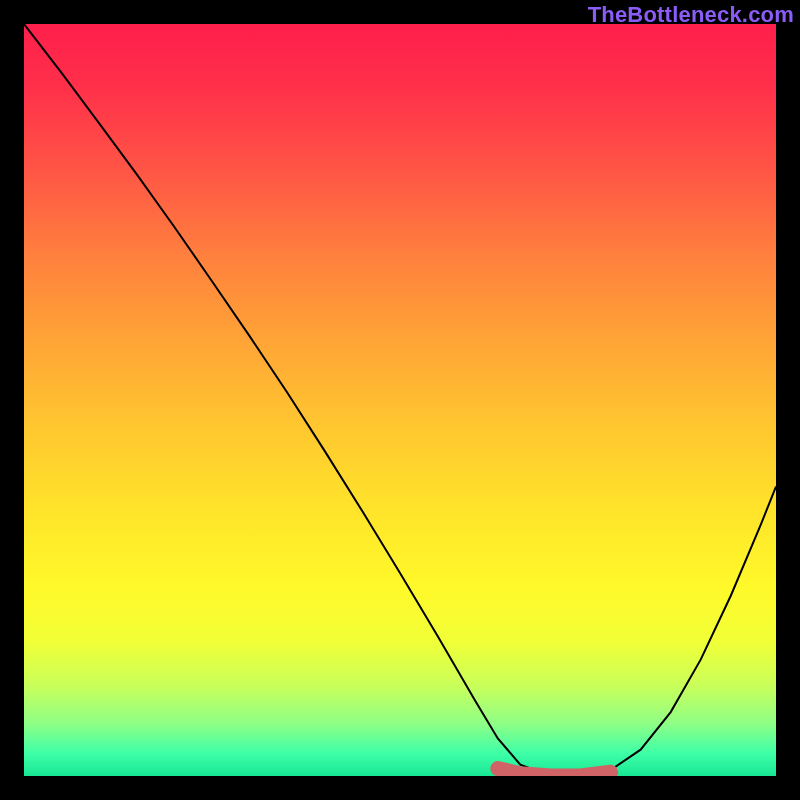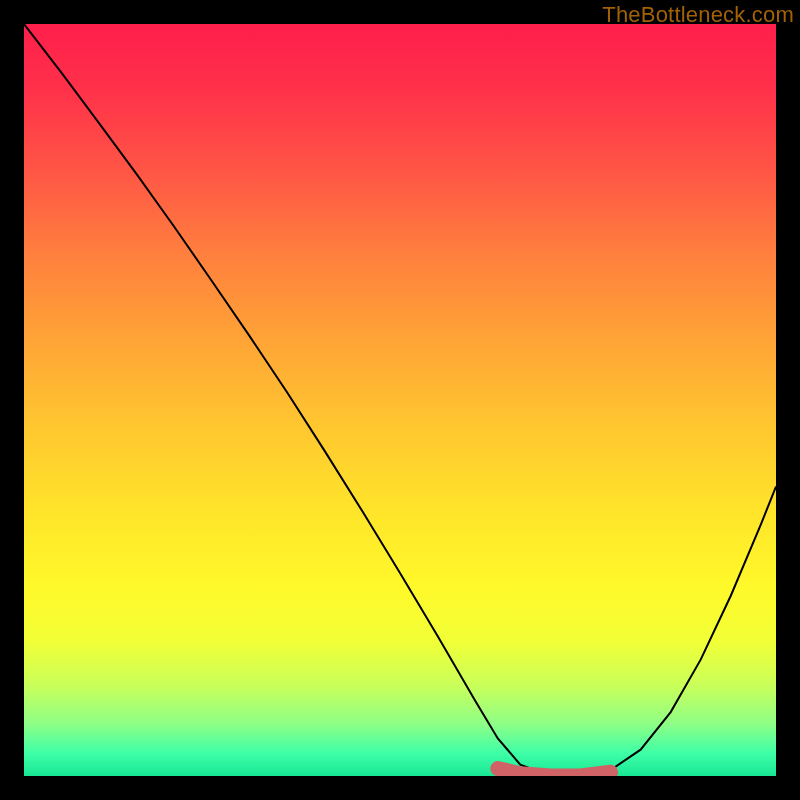--- a/index.html
+++ b/index.html
@@ -47,23 +47,23 @@
       #c9ff5a 88%,
       #8fff86 93%,
       #3effa7 97%,
       #18e694 100%
     );
   }
   .watermark {
     position: absolute;
     top: 2px;
     right: 6px;
-    color: #a16207;
+    color: #8b5cf6;
     font-size: 22px;
-    font-weight: 400;
+    font-weight: 700;
     letter-spacing: 0.2px;
     z-index: 5;
   }
   svg.curve {
     position: absolute;
     left: 0;
     top: 0;
     width: 100%;
     height: 100%;
     z-index: 6;

